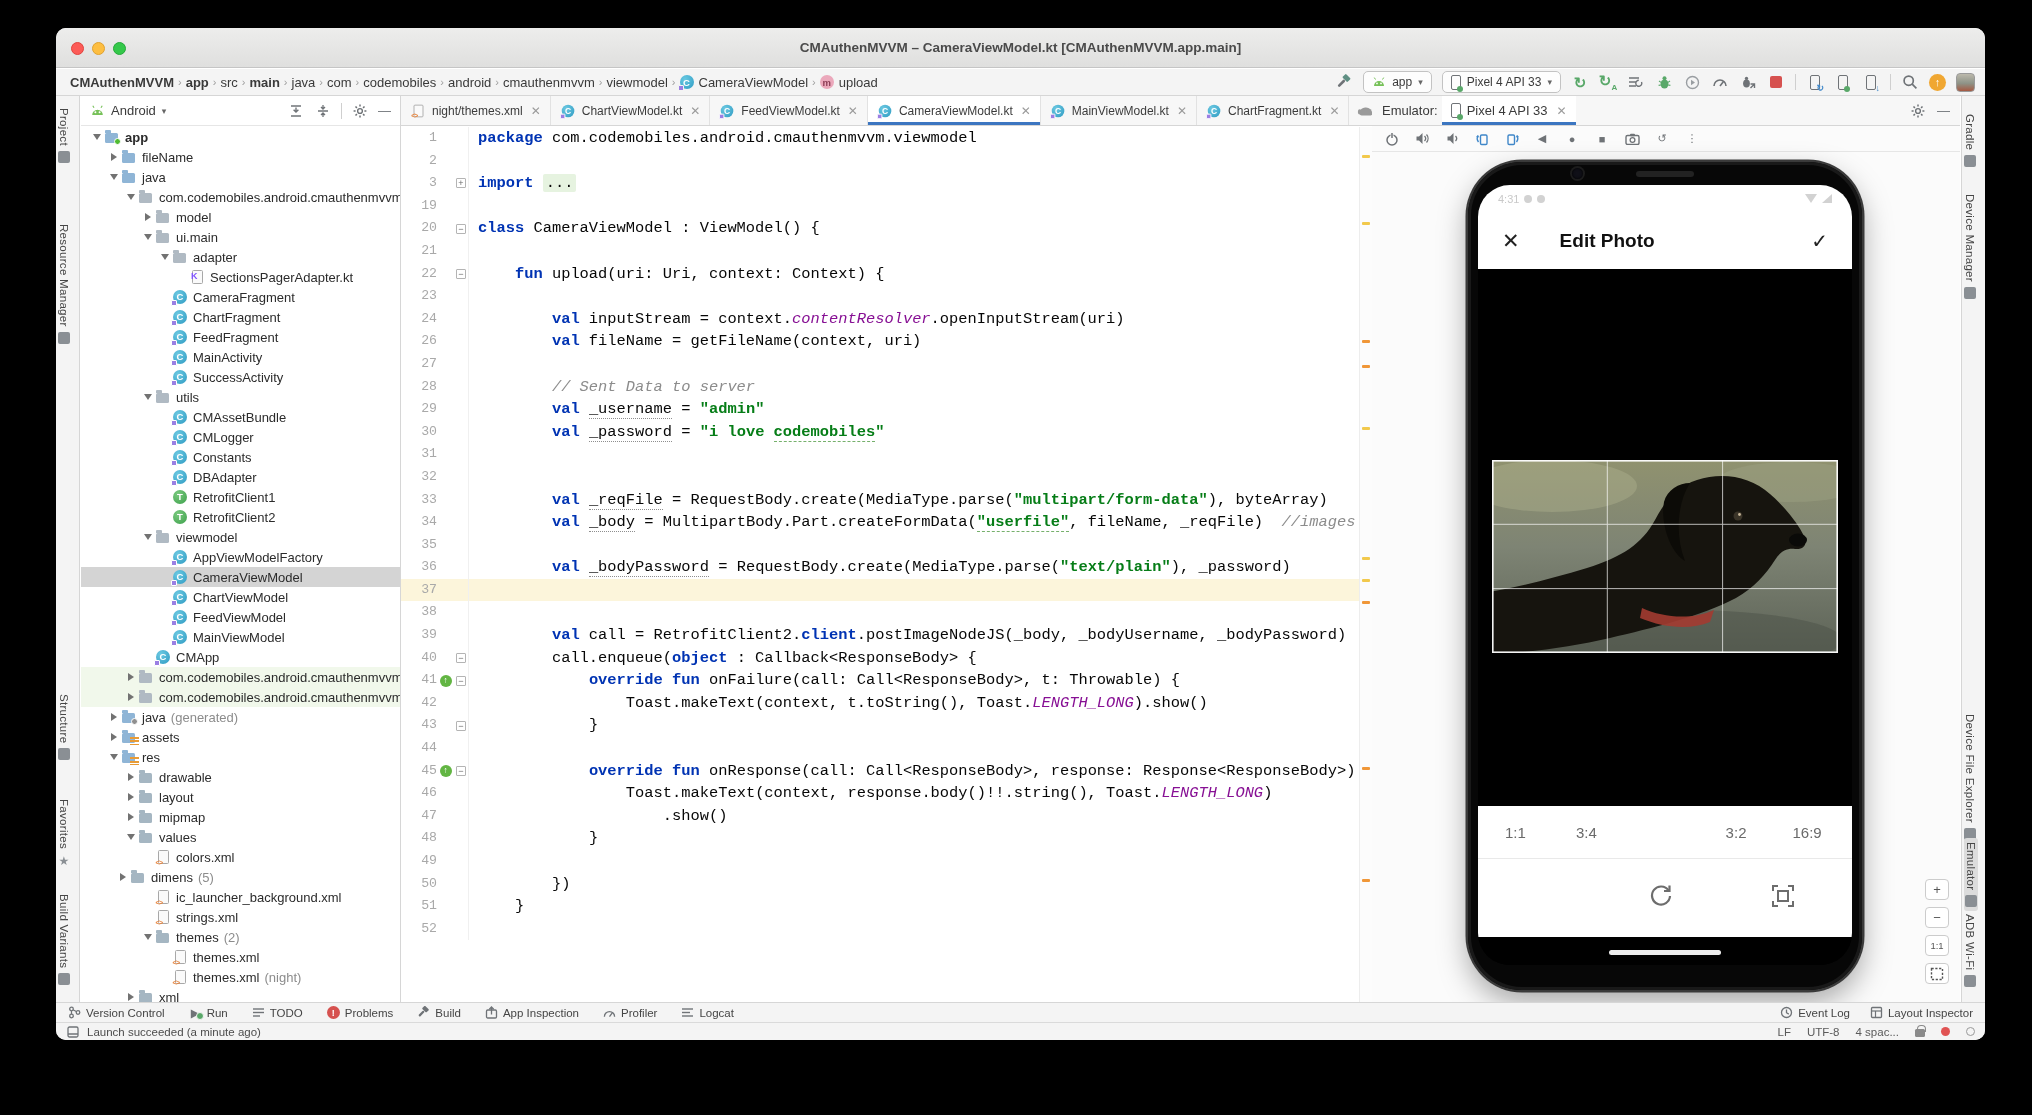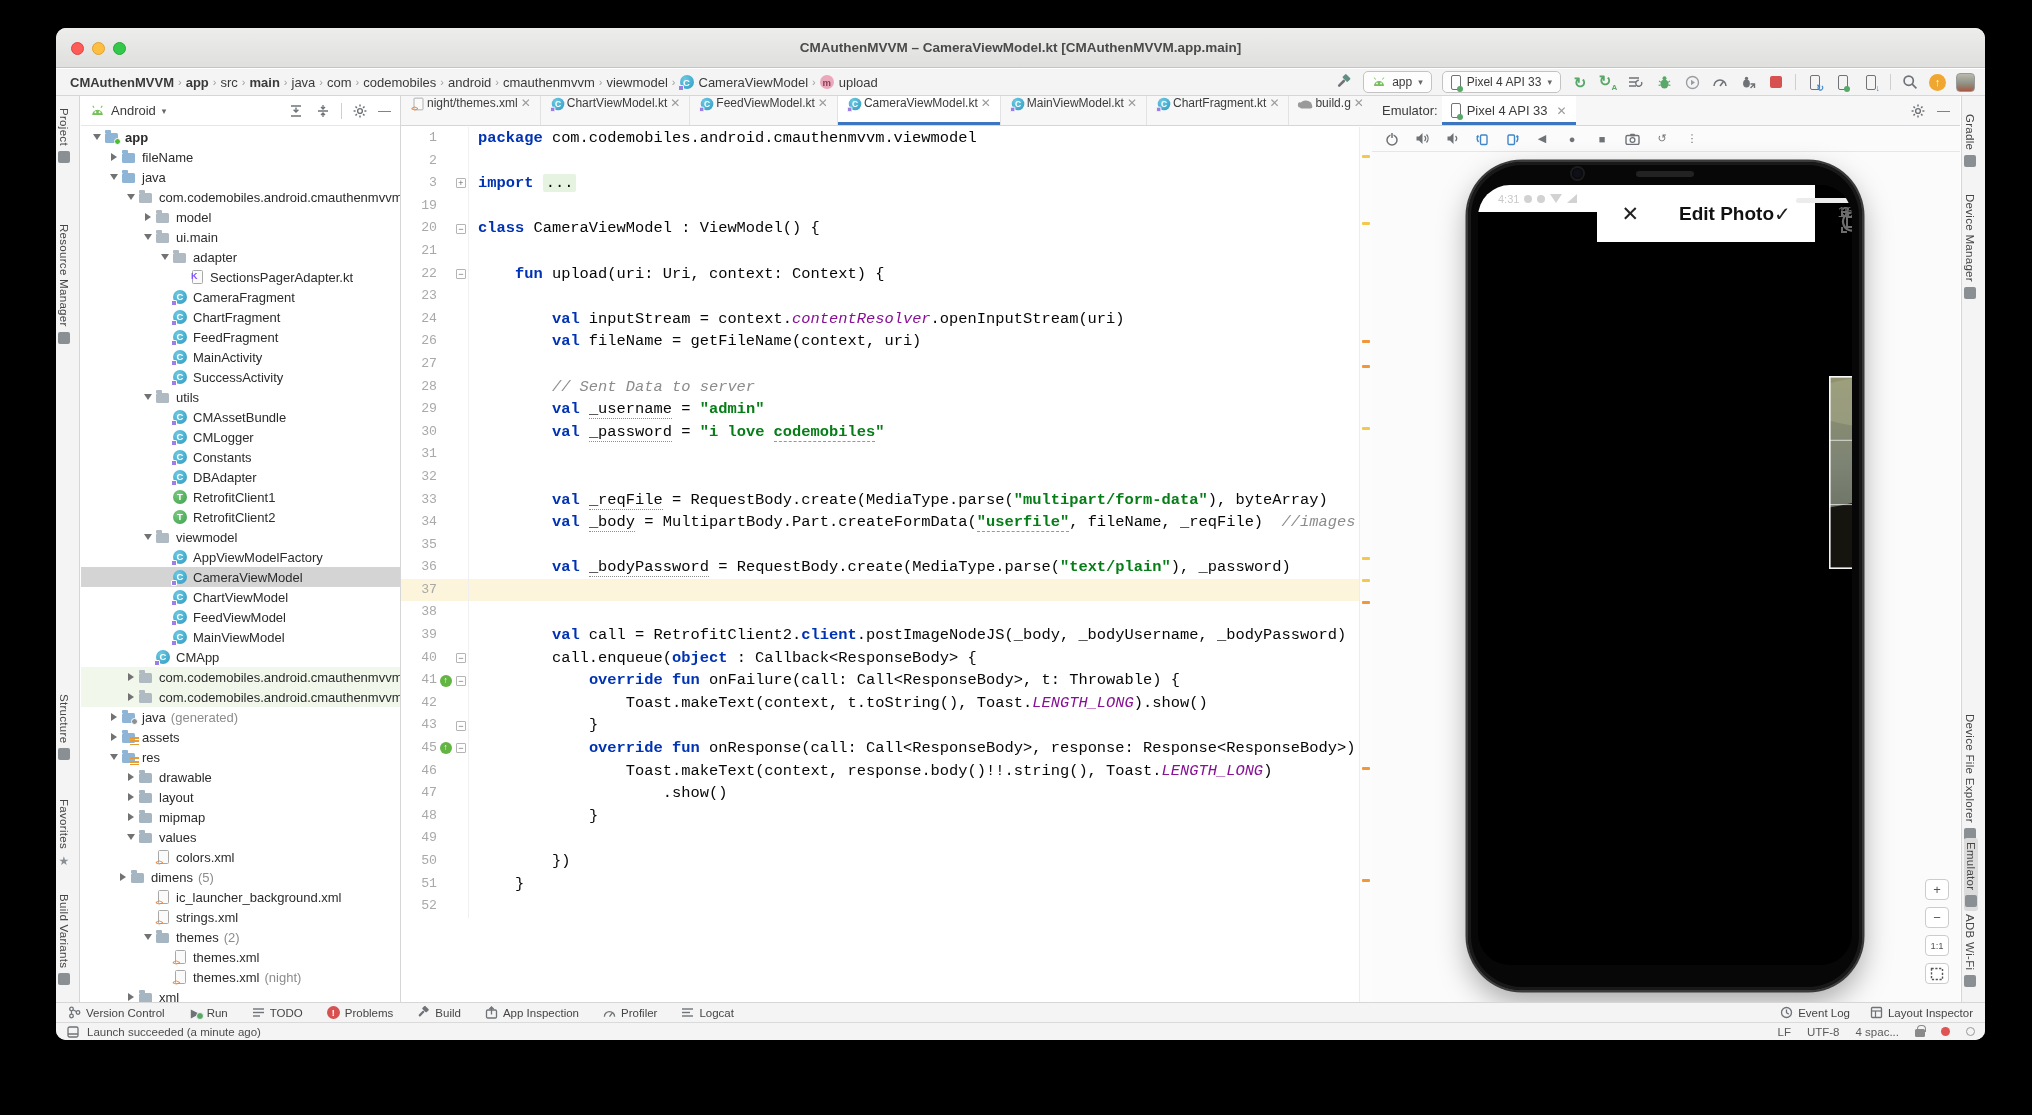--- a/index.html
+++ b/index.html
@@ -77,21 +77,21 @@
   .psq{position:absolute;left:-1px;bottom:-1px;width:6px;height:6px;background:#9b7fe3;border-radius:1px;border:1px solid #fff}
   .idoc{position:absolute;left:2.5px;top:1px;width:11px;height:14px;background:#fafafa;border:1px solid #a8a8a8;border-radius:1.5px}
   .kk{position:absolute;left:2px;top:1.5px;font-size:9px;color:#7f52ff;font-weight:bold;font-style:normal}
   .xx{position:absolute;left:0.5px;bottom:-1px;font-size:7px;color:#e8833a;font-weight:bold;font-style:normal;letter-spacing:-.5px}
   .igr{position:absolute;left:1px;top:4px;width:14px;height:9px;background:#9a9a9a;border-radius:6px 7px 2px 2px}
   .igr:after{content:"";position:absolute;left:-2px;top:2px;width:4px;height:6px;background:#9a9a9a;border-radius:2px}
   
   .editor{position:absolute;left:345px;top:0;width:971px;bottom:0;background:#fff}
   .tabbar{height:30px;background:#f7f7f7;border-bottom:1px solid #d6d6d6;display:flex;align-items:stretch;
     font-size:12px;color:#3c3c3c}
-  .tab{display:flex;align-items:flex-start;padding:0 9px;border-right:1px solid #e2e2e2;position:relative;white-space:nowrap}
+  .tab{display:flex;align-items:center;gap:5px;padding:0 9px;border-right:1px solid #e2e2e2;position:relative;white-space:nowrap}
   .tab.sel{background:#fff;box-shadow:inset 0 -3px 0 #3c76c1}
   .tab .ticn{transform:scale(.9);margin-right:0}
   .tclose{color:#9a9a9a;font-size:12px;margin-left:3px}
   .tabchev{display:flex;align-items:center;padding:0 6px;color:#666;font-size:10px}
   .insp{margin-left:auto;display:flex;align-items:center;gap:7px;padding-right:12px;font-size:11.5px;color:#3c3c3c}
   .wtri{width:0;height:0;border-left:5.5px solid transparent;border-right:5.5px solid transparent;border-bottom:10px solid #f2ae43}
   .okck{color:#4fa34f;font-weight:bold;font-size:12px}
   .insp .arr{color:#777;font-size:10px}
   .codearea{position:absolute;top:31px;left:0;right:13px;bottom:0;background:#fff;overflow:hidden;
     font-family:"Liberation Mono","DejaVu Sans Mono",monospace;font-size:15.4px;line-height:22.6px}
@@ -131,21 +131,21 @@
   .zbtn{width:24px;height:21px;border:1px solid #ccc;background:#fff;border-radius:4px;display:flex;align-items:center;
     justify-content:center;font-size:13px;color:#555}
   .zbtn.small{font-size:9.5px}
   
   .phone{position:absolute;left:96px;top:9px;width:394px;height:828px;background:#070707;border-radius:54px;
     box-shadow:0 0 0 2.5px #3a3a3a,0 12px 30px rgba(0,0,0,.35),inset 0 0 0 3px #191919}
   .pspeak{position:absolute;top:9px;left:50%;transform:translateX(-50%);width:58px;height:6px;border-radius:3px;background:#222}
   .pcam{position:absolute;top:6px;left:104px;width:11px;height:11px;border-radius:50%;background:#101018;
     box-shadow:inset 0 0 3px #000,0 0 0 2px #1c1c1c}
   .pscreen{position:absolute;left:10px;right:10px;top:23px;bottom:25px;border-radius:32px;overflow:hidden;background:#000;
-    display:flex;flex-direction:row}
+    display:flex;flex-direction:column}
   .pstatus{height:27px;background:#fff;display:flex;align-items:center;padding:0 20px;font-size:11px;color:#c9c9c9;gap:5px}
   .sdot{width:8px;height:8px;border-radius:50%;background:#d2d2d2}
   .pstatR{margin-left:auto;display:flex;align-items:center;gap:5px}
   .wifi{width:0;height:0;border-left:6px solid transparent;border-right:6px solid transparent;border-top:9px solid #d2d2d2}
   .cell{width:0;height:0;border-left:10px solid transparent;border-bottom:9px solid #d2d2d2}
   .pappbar{height:57px;background:#fff;display:flex;align-items:center;padding:0 24px}
   .pclose{font-size:21px;color:#222;line-height:1}
   .ptitle{font-size:19px;font-weight:bold;color:#111;margin-left:40px}
   .pcheck{margin-left:auto;font-size:20px;color:#222}
   .pcrop{flex:1;background:#000;position:relative}
@@ -926,20 +926,24 @@
       <span class="gico"><span class="govr">↑</span></span><span class="fcol"><span class="fbox">−</span></span>
       <span class="ctext" style="padding-left:119.88px"><span class="tk-k">override fun</span><span class="tk-t"> onFailure(call: Call&lt;ResponseBody&gt;, t: Throwable) {</span></span></div>
           <div class="crow">
       <span class="lnum">42</span>
       <span class="gico"></span><span class="fcol"></span>
       <span class="ctext" style="padding-left:156.84px"><span class="tk-t">Toast.makeText(context, t.toString(), Toast.</span><span class="tk-i">LENGTH_LONG</span><span class="tk-t">).show()</span></span></div>
           <div class="crow">
       <span class="lnum">43</span>
       <span class="gico"></span><span class="fcol"><span class="fbox">−</span></span>
       <span class="ctext" style="padding-left:119.88px"><span class="tk-t">}</span></span></div>
+          <div class="crow">
+      <span class="lnum">44</span>
+      <span class="gico"></span><span class="fcol"></span>
+      <span class="ctext" style="padding-left:9px"></span></div>
           <div class="crow">
       <span class="lnum">45</span>
       <span class="gico"><span class="govr">↑</span></span><span class="fcol"><span class="fbox">−</span></span>
       <span class="ctext" style="padding-left:119.88px"><span class="tk-k">override fun</span><span class="tk-t"> onResponse(call: Call&lt;ResponseBody&gt;, response: Response&lt;ResponseBody&gt;) {</span></span></div>
           <div class="crow">
       <span class="lnum">46</span>
       <span class="gico"></span><span class="fcol"></span>
       <span class="ctext" style="padding-left:156.84px"><span class="tk-t">Toast.makeText(context, response.body()!!.string(), Toast.</span><span class="tk-i">LENGTH_LONG</span><span class="tk-t">)</span></span></div>
           <div class="crow">
       <span class="lnum">47</span>

